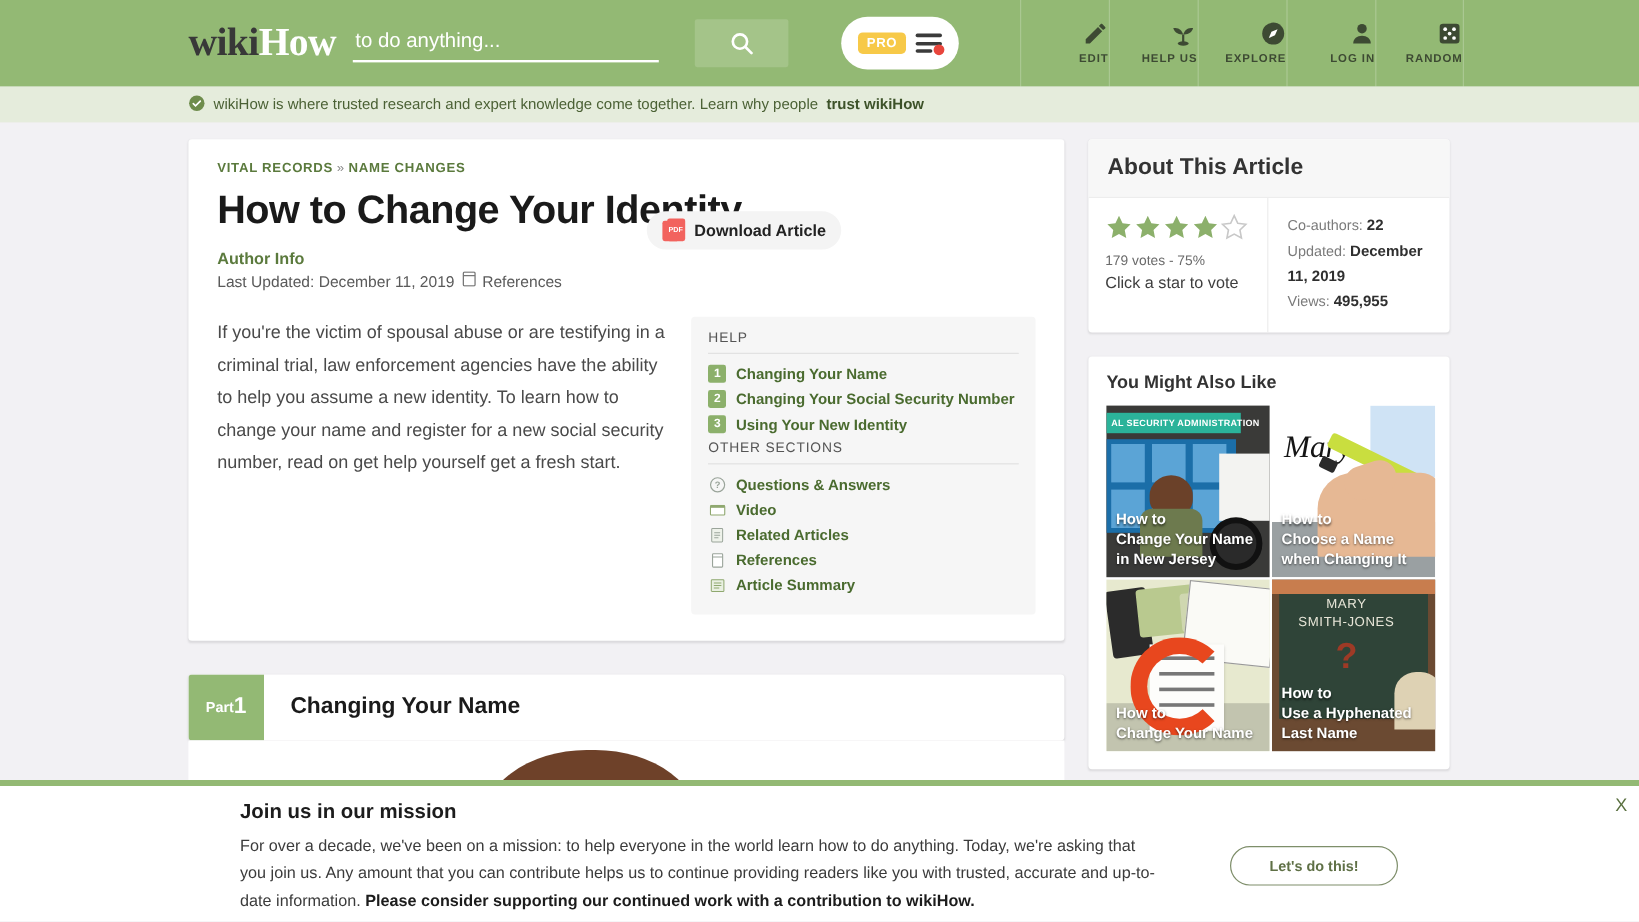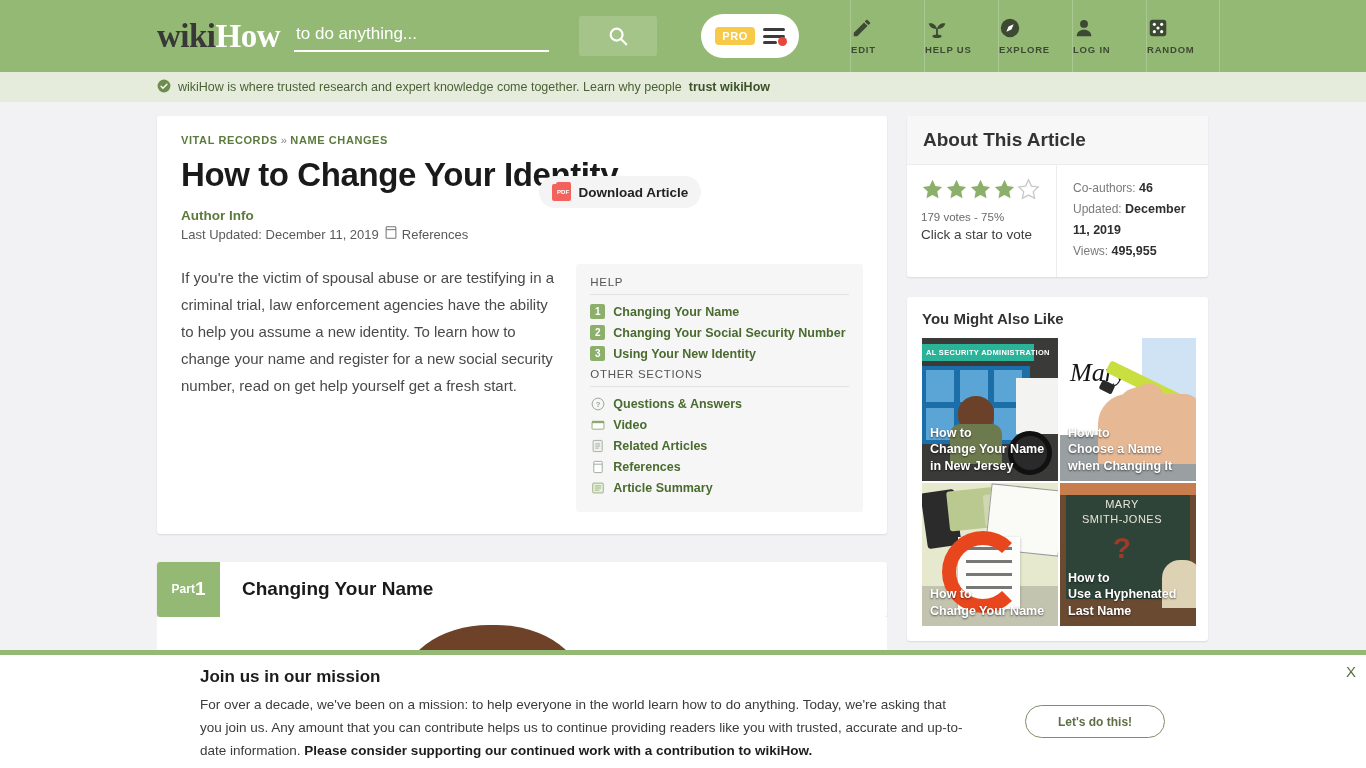--- a/index.html
+++ b/index.html
@@ -96,21 +96,21 @@
   .nav-icons {
     position: absolute;
     right: 146px; top: 0;
     height: 72px;
     display: flex;
   }
   .nav-item {
     width: 74px; height: 72px;
     border-left: 1px solid rgba(255,255,255,0.22);
     display: flex; flex-direction: column;
-    align-items: flex-start; justify-content: center;
+    align-items: flex-end; justify-content: center;
     cursor: pointer;
     gap: 5px;
   }
   .nav-item:last-child { border-right: 1px solid rgba(255,255,255,0.22); }
   .nav-item .label {
     font-size: 9.5px;
     letter-spacing: 0.8px;
     color: #3d4a33;
     font-weight: bold;
     white-space: nowrap;
@@ -684,21 +684,21 @@
                   <path d="M12 1.8l3.1 6.6 7 .9-5.1 4.9 1.3 7-6.3-3.4-6.3 3.4 1.3-7L1.9 9.3l7-.9z"></path>
                 </svg>
             </span>
           </div>
           <div class="votes">179 votes - 75%</div>
           <div class="clickvote">Click a star to vote</div>
         </div>
         <div class="facts">
           <div>
             <span>Co-authors:</span>
-            <b>46</b>
+            <b>22</b>
           </div>
           <div>
             <span>Updated:</span>
             <b>December 11, 2019</b>
           </div>
           <div>
             <span>Views:</span>
             <b>495,955</b>
           </div>
         </div>

